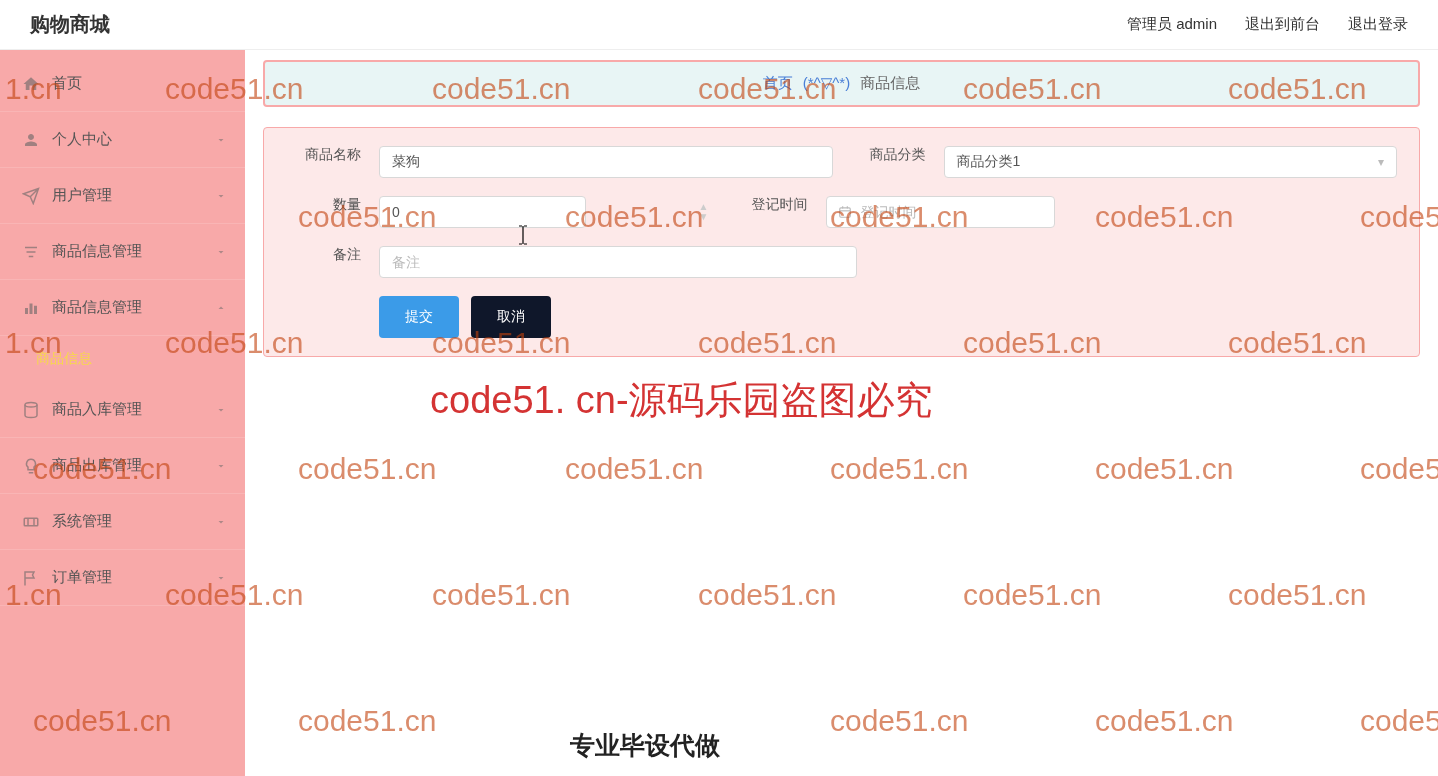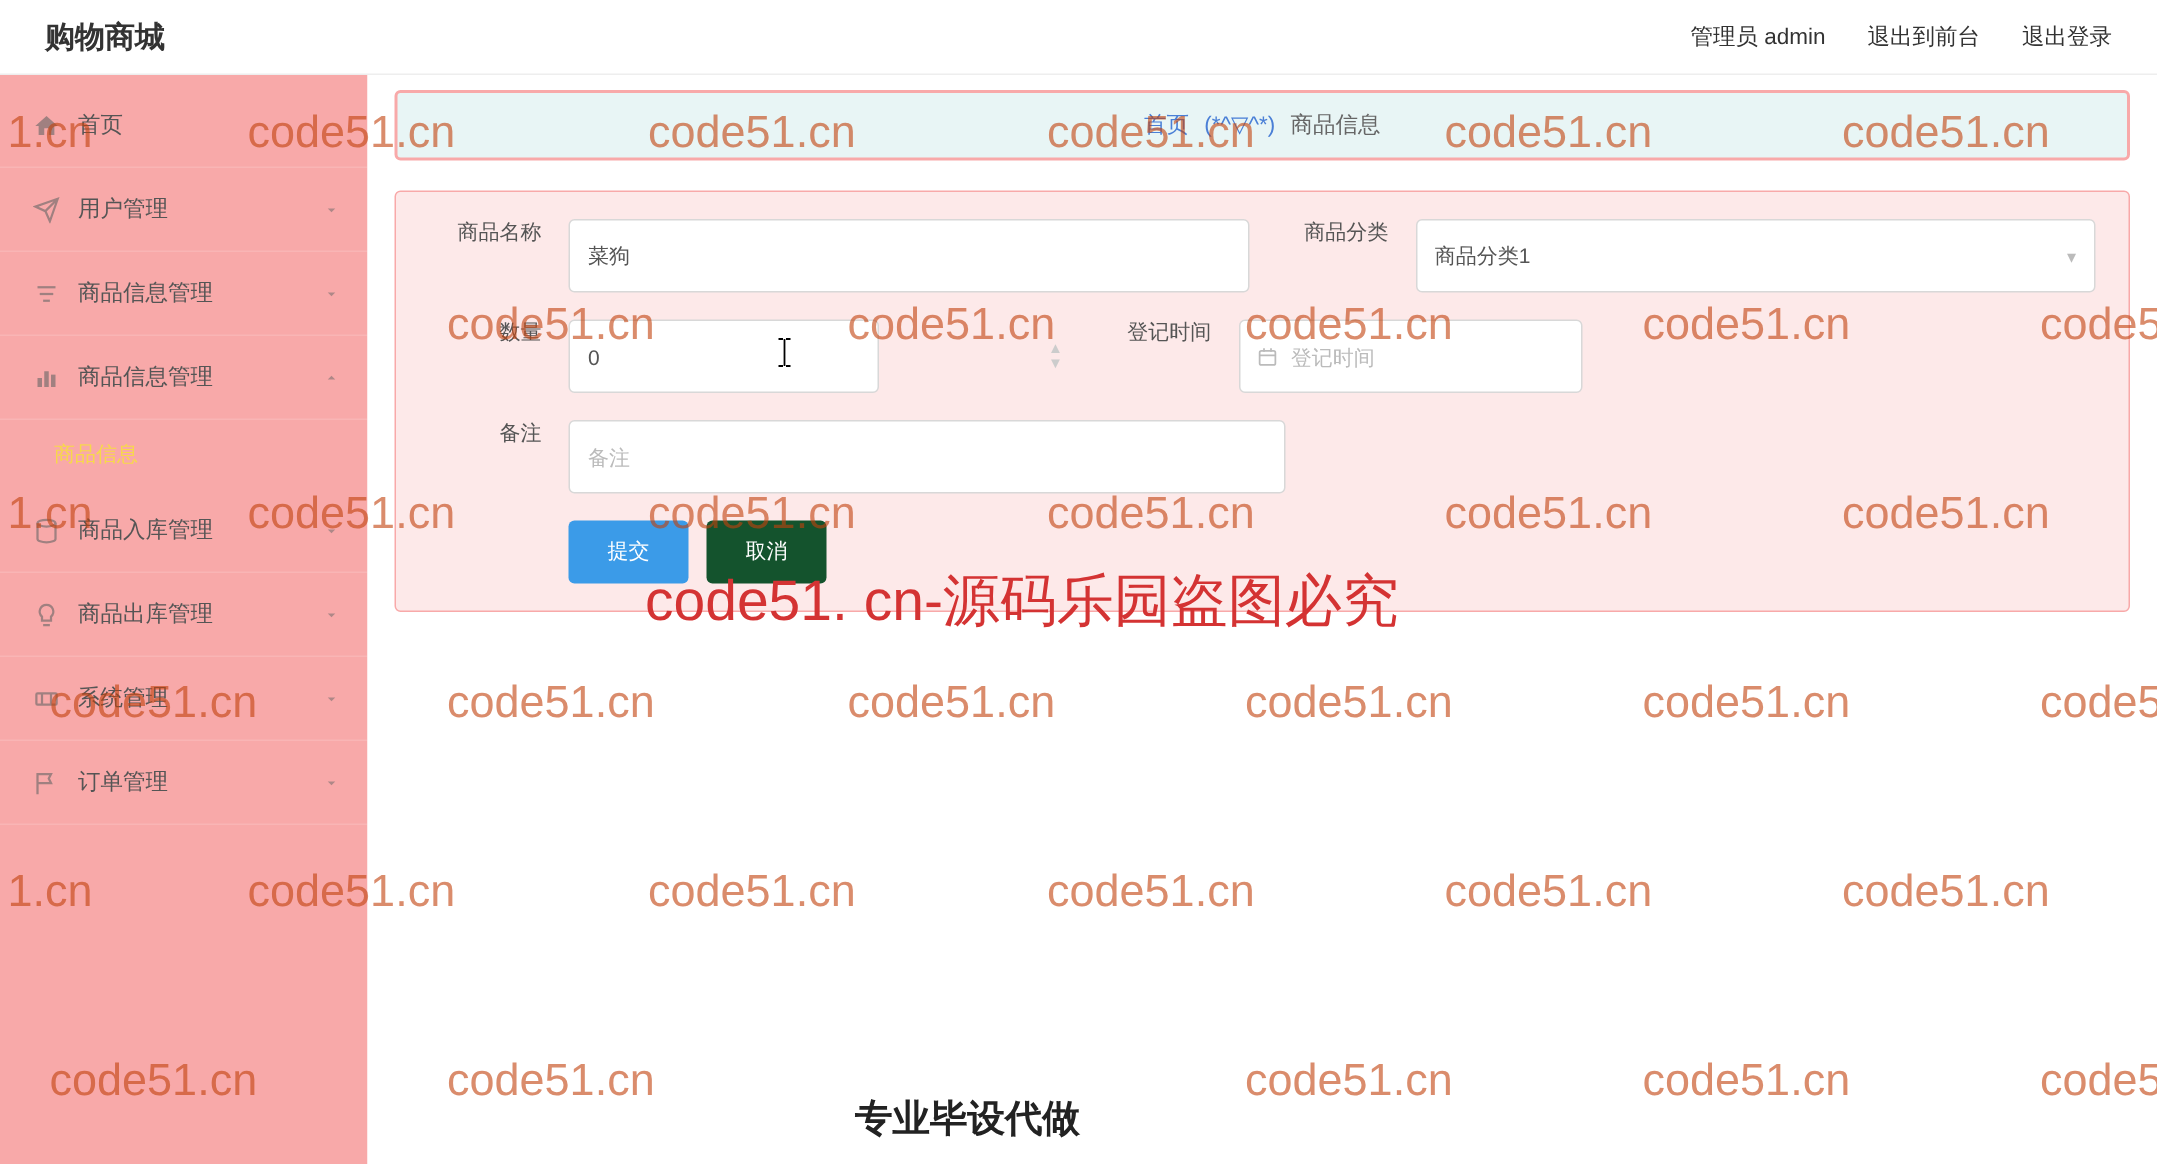--- a/index.html
+++ b/index.html
@@ -21,35 +21,35 @@
     .main { flex: 1; padding: 10px 18px; background: #fff; overflow: auto; }
     
     .breadcrumb-bar { background: #e8f5f5; border: 2px solid #f8a9a9; border-radius: 4px; padding: 12px; text-align: center; font-size: 15px; margin-bottom: 20px; }
     .breadcrumb-home { color: #4a7fd6; font-weight: 500; }
     .breadcrumb-emoji { color: #4a7fd6; margin: 0 6px; }
     .breadcrumb-current { color: #666; }
     
     .form-panel { background: #fde9e9; border: 1px solid #f8a9a9; border-radius: 4px; padding: 18px 22px; }
     .form-row { display: flex; align-items: flex-start; margin-bottom: 18px; gap: 18px; }
     .form-label { width: 75px; text-align: right; color: #555; font-size: 14px; flex-shrink: 0; }
-    .form-input { flex: 1; height: 49px; border: 1px solid #d8d8d8; border-radius: 4px; padding: 0 12px; font-size: 14px; background: #fff; color: #555; outline: none; }
+    .form-input { flex: 1; height: 32px; border: 1px solid #d8d8d8; border-radius: 4px; padding: 0 12px; font-size: 14px; background: #fff; color: #555; outline: none; }
     .form-input::placeholder { color: #bbb; }
     .form-input.half { max-width: 478px; }
     .form-select { display: flex; align-items: center; justify-content: space-between; }
     .select-chevron { color: #bbb; font-size: 12px; }
     .input-date { position: relative; max-width: 218px; }
     .date-icon { position: absolute; left: 12px; top: 50%; transform: translateY(-50%); color: #bbb; font-size: 14px; }
     .input-date .form-input { padding-left: 34px; }
     .input-number { position: relative; }
     .number-controls { position: absolute; right: 6px; top: 50%; transform: translateY(-50%); display: flex; flex-direction: column; color: #ccc; font-size: 10px; line-height: 10px; }
     
     .form-actions { padding-left: 93px; display: flex; gap: 12px; }
     .btn { padding: 12px 26px; border: none; border-radius: 4px; font-size: 14px; cursor: pointer; color: #fff; }
     .btn-submit { background: #3b9be8; }
-    .btn-cancel { background: #14532d; }
+    .btn-cancel { background: #0f172a; }
     
     .watermark-big { position: absolute; left: 430px; top: 375px; font-size: 38px; color: #d43333; font-weight: 500; pointer-events: none; z-index: 50; font-family: "SimHei", sans-serif; }
     .watermark-bottom { position: absolute; left: 570px; bottom: 14px; font-size: 25px; color: #222; font-weight: bold; pointer-events: none; z-index: 50; font-family: "SimHei", sans-serif; }
     .watermark-grid { position: absolute; color: #c2410c; font-size: 30px; pointer-events: none; z-index: 40; opacity: 0.6; }
     
     .cursor-caret { position: absolute; left: 515px; top: 225px; z-index: 60; pointer-events: none; }
     
     svg { display: block; }
   </style>
 </head>
@@ -69,20 +69,33 @@
 
     <div class="sidebar-item">
       <span class="icon">
         <svg viewBox="0 0 24 24" fill="#666">
             <path d="M10 20v-6h4v6h5v-8h3L12 3 2 12h3v8z"></path>
           </svg>
       </span>
       <span>首页</span>
     </div>
 
+    <div class="sidebar-item">
+      <span class="icon">
+        <svg viewBox="0 0 24 24" fill="#666">
+            <path d="M12 12c2.2 0 4-1.8 4-4s-1.8-4-4-4-4 1.8-4 4 1.8 4 4 4zm0 2c-2.7 0-8 1.3-8 4v2h16v-2c0-2.7-5.3-4-8-4z"></path>
+          </svg>
+      </span>
+      <span>个人中心</span>
+      <span class="chevron">
+        <svg width="12" height="12" viewBox="0 0 24 24" fill="#666">
+            <path d="M7 10l5 5 5-5z"></path>
+          </svg>
+      </span>
+    </div>
 
     <div class="sidebar-item">
       <span class="icon">
         <svg viewBox="0 0 24 24" fill="none" stroke="#666" stroke-width="2">
             <path d="M22 2L11 13M22 2l-7 20-4-9-9-4 20-7z"></path>
           </svg>
       </span>
       <span>用户管理</span>
       <span class="chevron">
         <svg width="12" height="12" viewBox="0 0 24 24" fill="#666">

